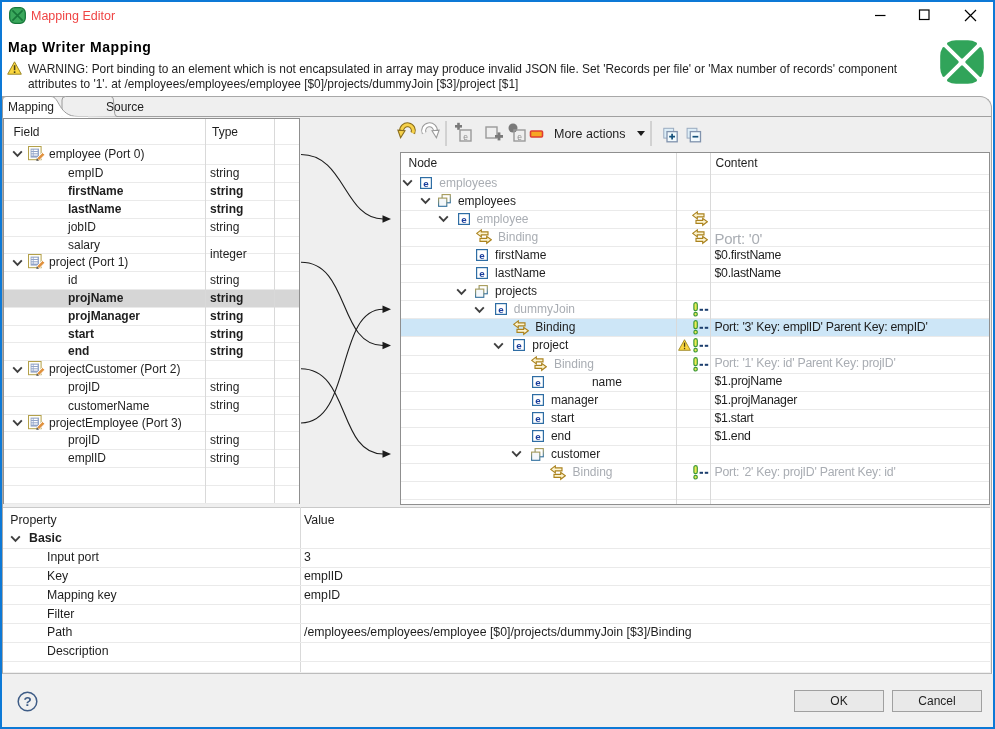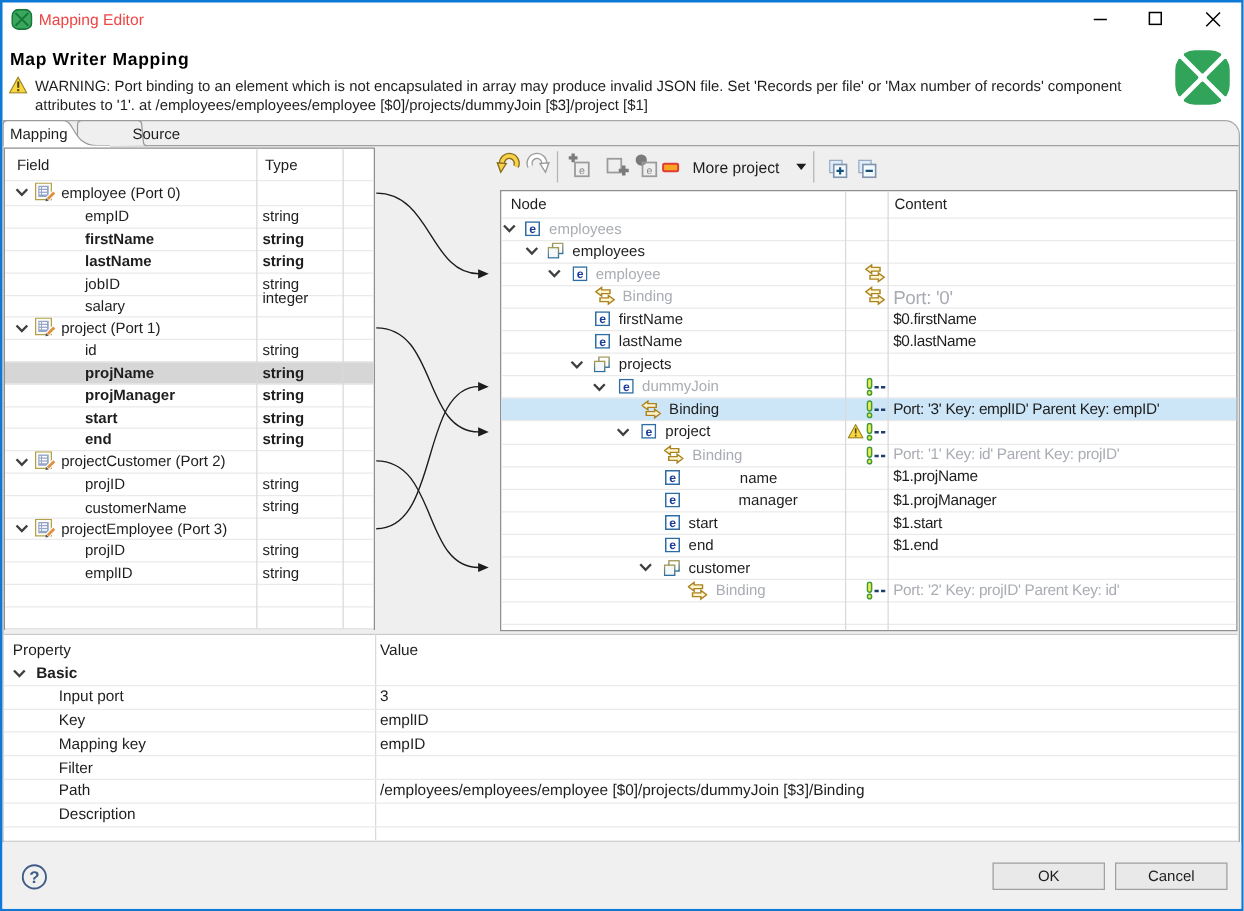--- a/index.html
+++ b/index.html
@@ -104,21 +104,21 @@
 <div class="txt " style="left:49px;top:147px;">employee (Port 0)</div>
 <div class="txt " style="left:68px;top:166.3px;">empID</div>
 <div class="txt " style="left:210px;top:166.3px;">string</div>
 <div class="txt b" style="left:68px;top:184.1px;">firstName</div>
 <div class="txt b" style="left:210px;top:184.1px;">string</div>
 <div class="txt b" style="left:68px;top:201.9px;">lastName</div>
 <div class="txt b" style="left:210px;top:201.9px;">string</div>
 <div class="txt " style="left:68px;top:219.7px;">jobID</div>
 <div class="txt " style="left:210px;top:219.7px;">string</div>
 <div class="txt " style="left:68px;top:237.5px;">salary</div>
-<div class="txt " style="left:210px;top:231px;">integer</div>
+<div class="txt " style="left:210px;top:247px;">integer</div>
 <svg class="abs" style="left:11.5px;top:258.7px" width="11" height="8" viewBox="0 0 11 8">
     <path d="M1.2,1.4 L5.5,5.8 L9.8,1.4" fill="none" stroke="#3f3f3f" stroke-width="1.9"></path>
   </svg>
 <svg class="abs" style="left:28px;top:254.3px" width="17" height="16" viewBox="0 0 17 16">
 <rect x="0.5" y="0.5" width="12.6" height="13.2" fill="#fffef6" stroke="#b3a04a" stroke-width="1"></rect>
 <rect x="2.6" y="2.6" width="8.4" height="9" fill="#93a5c9"></rect>
 <g fill="#fff">
  <rect x="3.5" y="3.7" width="1.3" height="1.3"></rect>
       <rect x="5.6" y="3.7" width="4" height="1.3"></rect>
  <rect x="3.5" y="6" width="1.3" height="1.3"></rect>
@@ -250,21 +250,21 @@
 <rect x="271" y="13.6" width="10.2" height="10.2" fill="#f2fafd" stroke="#8193ad" stroke-width="1.3"></rect>
 <path d="M273.2,18.7 h5.8 M276.1,15.8 v5.8" stroke="#15507a" stroke-width="1.7"></path>
 </g>
 
 <g>
 <rect x="291.1" y="10.3" width="9.8" height="9.8" fill="#ddeef8" stroke="#9aabc0" stroke-width="1"></rect>
 <rect x="294.3" y="13.6" width="10.2" height="10.2" fill="#f2fafd" stroke="#8193ad" stroke-width="1.3"></rect>
 <path d="M296.5,18.7 h5.8" stroke="#15507a" stroke-width="1.7"></path>
 </g>
 </svg>
-<div class="txt" style="left:554px;top:127px;font-size:12.5px;">More project</div>
+<div class="txt" style="left:554px;top:127px;font-size:12.5px;">More actions</div>
 
 <div class="abs" style="left:400px;top:151.5px;width:590px;height:353.5px;background:#fff;border:1px solid #8f8f8f;box-sizing:border-box;"></div>
 <div class="abs" style="left:401px;top:318.3px;width:588px;height:18.1px;background:#cde6f7;"></div>
 <div class="hline" style="left:401px;top:173.5px;width:588px;"></div>
 <div class="hline" style="left:401px;top:191.6px;width:588px;"></div>
 <div class="hline" style="left:401px;top:209.7px;width:588px;"></div>
 <div class="hline" style="left:401px;top:227.8px;width:588px;"></div>
 <div class="hline" style="left:401px;top:245.9px;width:588px;"></div>
 <div class="hline" style="left:401px;top:264px;width:588px;"></div>
 <div class="hline" style="left:401px;top:282.1px;width:588px;"></div>
@@ -414,21 +414,21 @@
 <svg class="abs" style="left:531.9px;top:375.65px" width="12" height="12" viewBox="0 0 12 12">
 <rect x="0.6" y="0.6" width="10.8" height="10.8" fill="#fff" stroke="#2e6da4" stroke-width="1.2"></rect>
 <text x="6.1" y="9.6" font-family="Liberation Sans" font-size="9.8" font-weight="bold" fill="#1a3e9c" text-anchor="middle">e</text>
 </svg>
 <div class="txt " style="left:550.9px;top:374.65px;padding-left:41px;">name</div>
 <div class="txt " style="left:714.5px;top:374.45px;font-size:12.3px;letter-spacing:-0.25px;text-align:right;">$1.projName</div>
 <svg class="abs" style="left:531.9px;top:393.75px" width="12" height="12" viewBox="0 0 12 12">
 <rect x="0.6" y="0.6" width="10.8" height="10.8" fill="#fff" stroke="#2e6da4" stroke-width="1.2"></rect>
 <text x="6.1" y="9.6" font-family="Liberation Sans" font-size="9.8" font-weight="bold" fill="#1a3e9c" text-anchor="middle">e</text>
 </svg>
-<div class="txt " style="left:550.9px;top:392.75px;margin-left:40px;">manager</div>
+<div class="txt " style="left:550.9px;top:392.75px;">manager</div>
 <div class="txt " style="left:714.5px;top:392.55px;font-size:12.3px;letter-spacing:-0.25px;">$1.projManager</div>
 <svg class="abs" style="left:531.9px;top:411.85px" width="12" height="12" viewBox="0 0 12 12">
 <rect x="0.6" y="0.6" width="10.8" height="10.8" fill="#fff" stroke="#2e6da4" stroke-width="1.2"></rect>
 <text x="6.1" y="9.6" font-family="Liberation Sans" font-size="9.8" font-weight="bold" fill="#1a3e9c" text-anchor="middle">e</text>
 </svg>
 <div class="txt " style="left:550.9px;top:410.85px;">start</div>
 <div class="txt " style="left:714.5px;top:410.65px;font-size:12.3px;letter-spacing:-0.25px;">$1.start</div>
 <svg class="abs" style="left:531.9px;top:429.95px" width="12" height="12" viewBox="0 0 12 12">
 <rect x="0.6" y="0.6" width="10.8" height="10.8" fill="#fff" stroke="#2e6da4" stroke-width="1.2"></rect>
 <text x="6.1" y="9.6" font-family="Liberation Sans" font-size="9.8" font-weight="bold" fill="#1a3e9c" text-anchor="middle">e</text>

